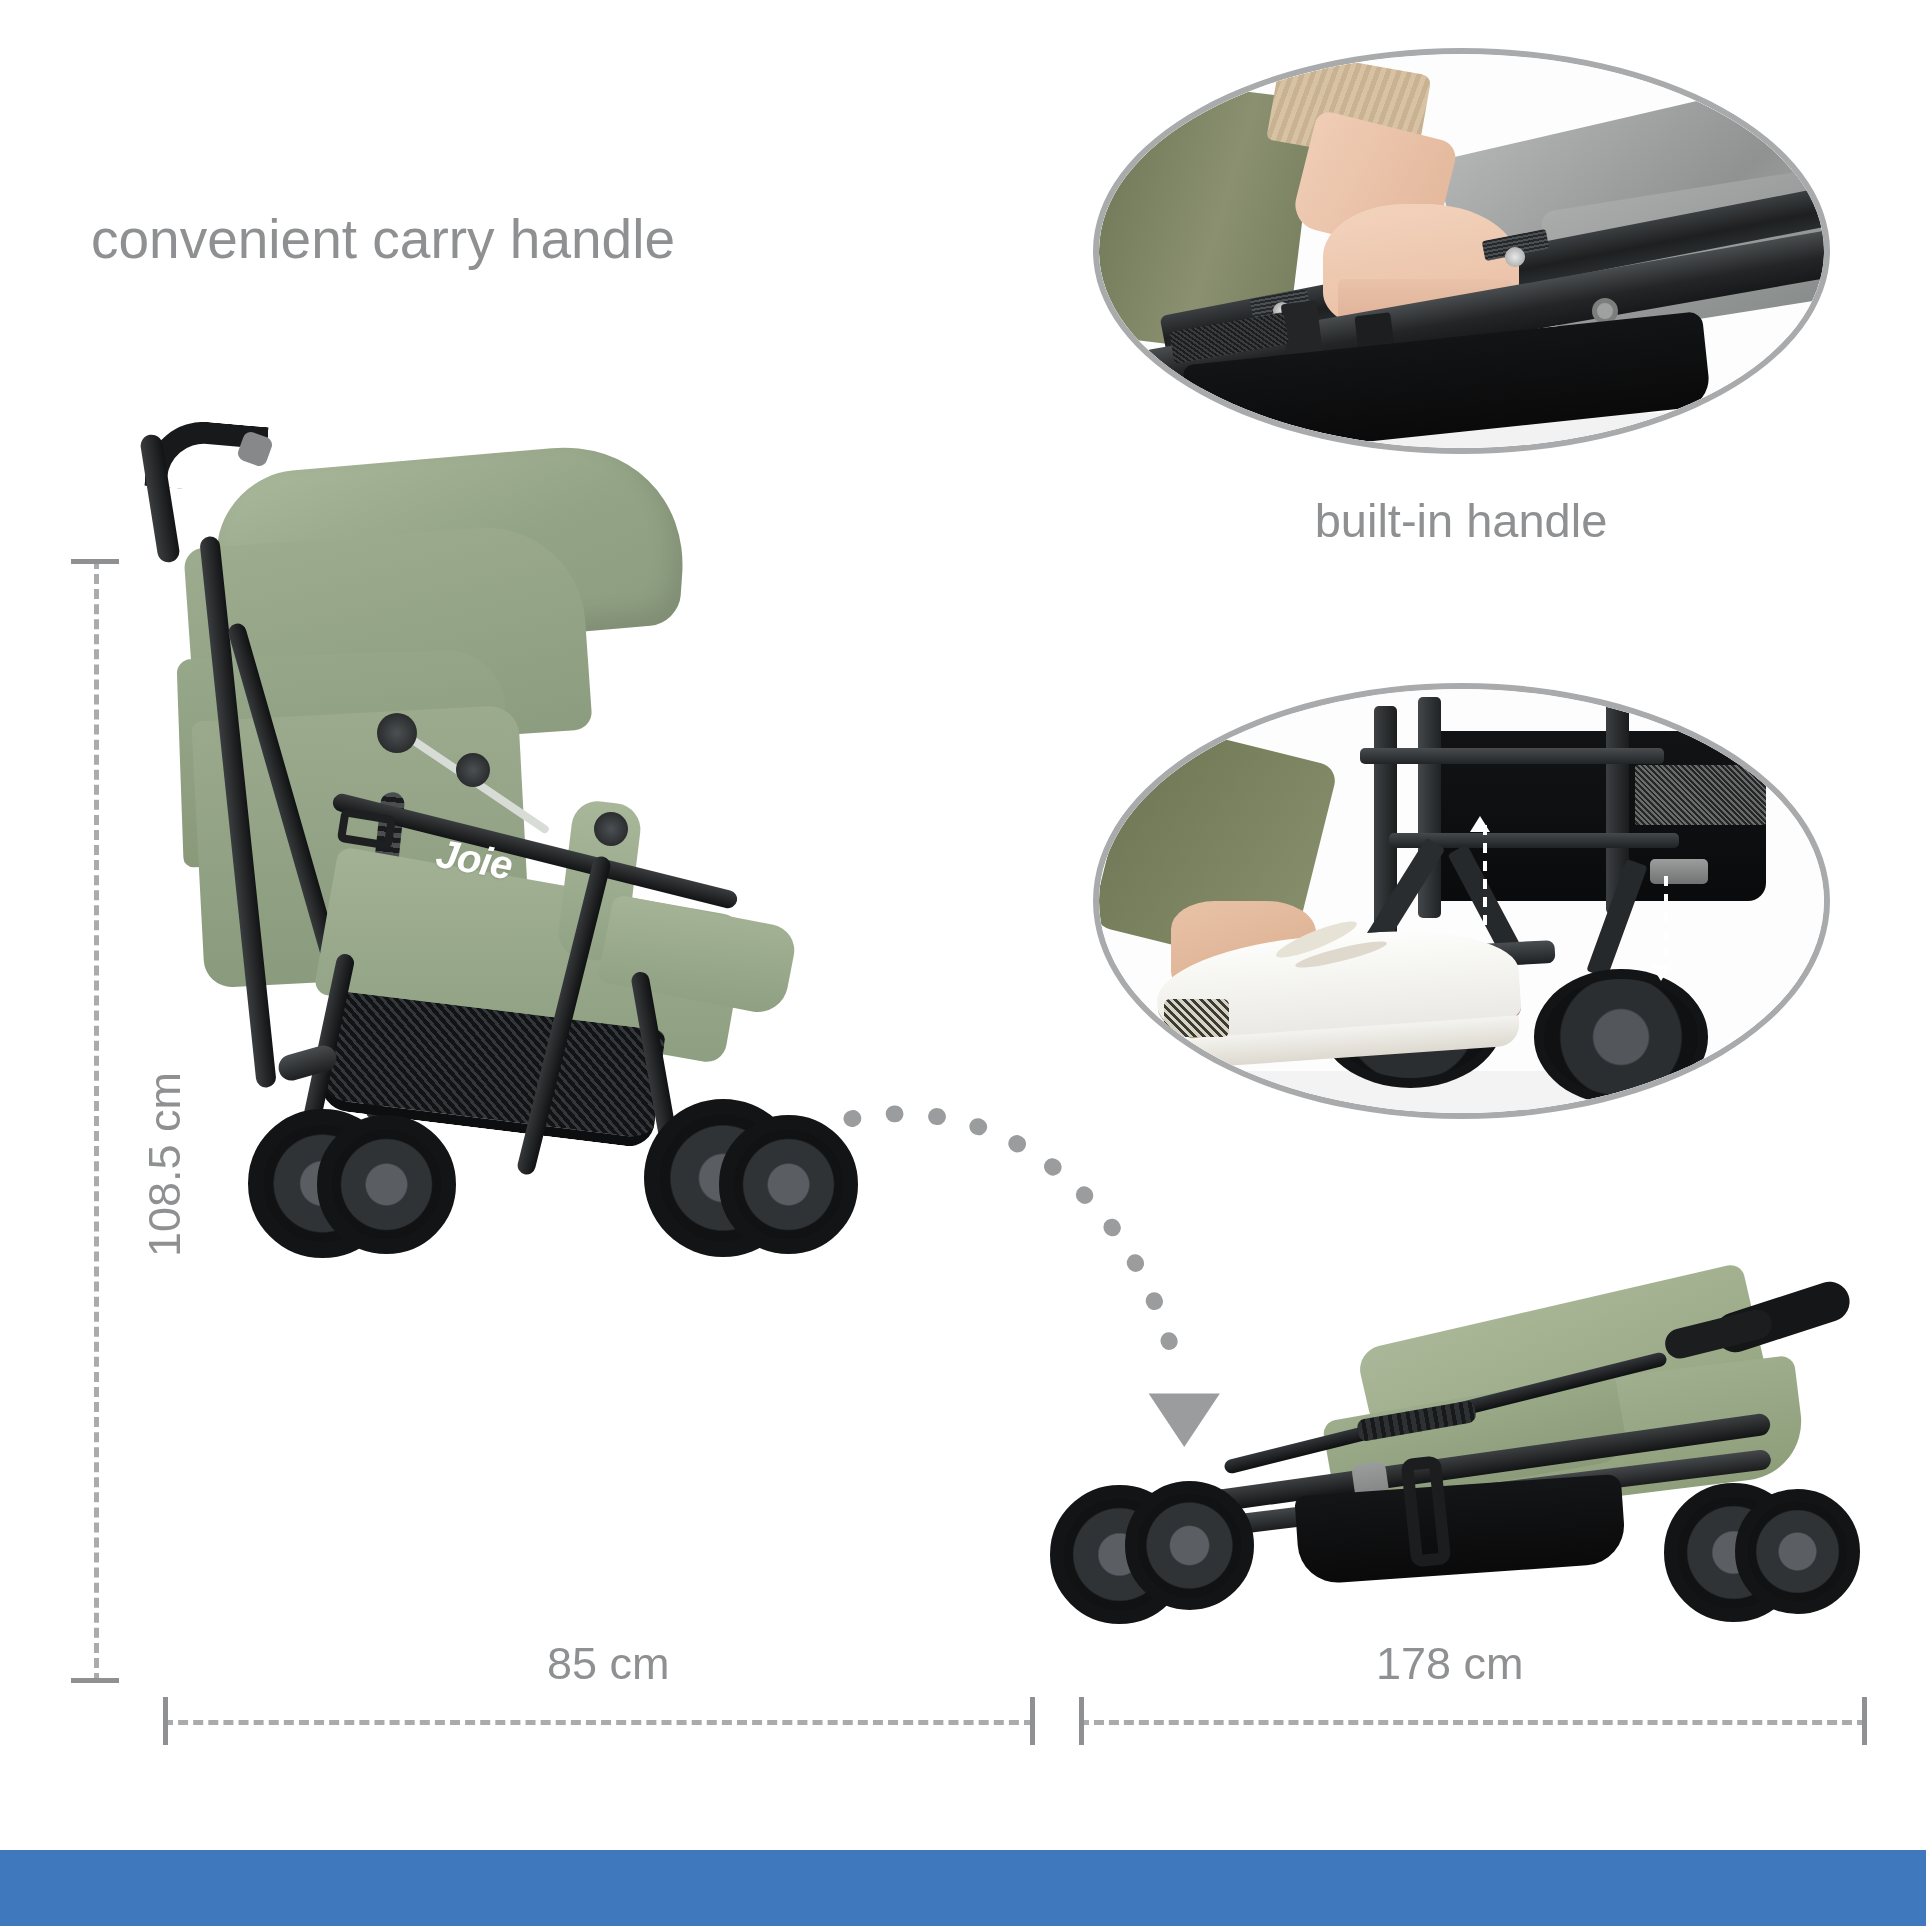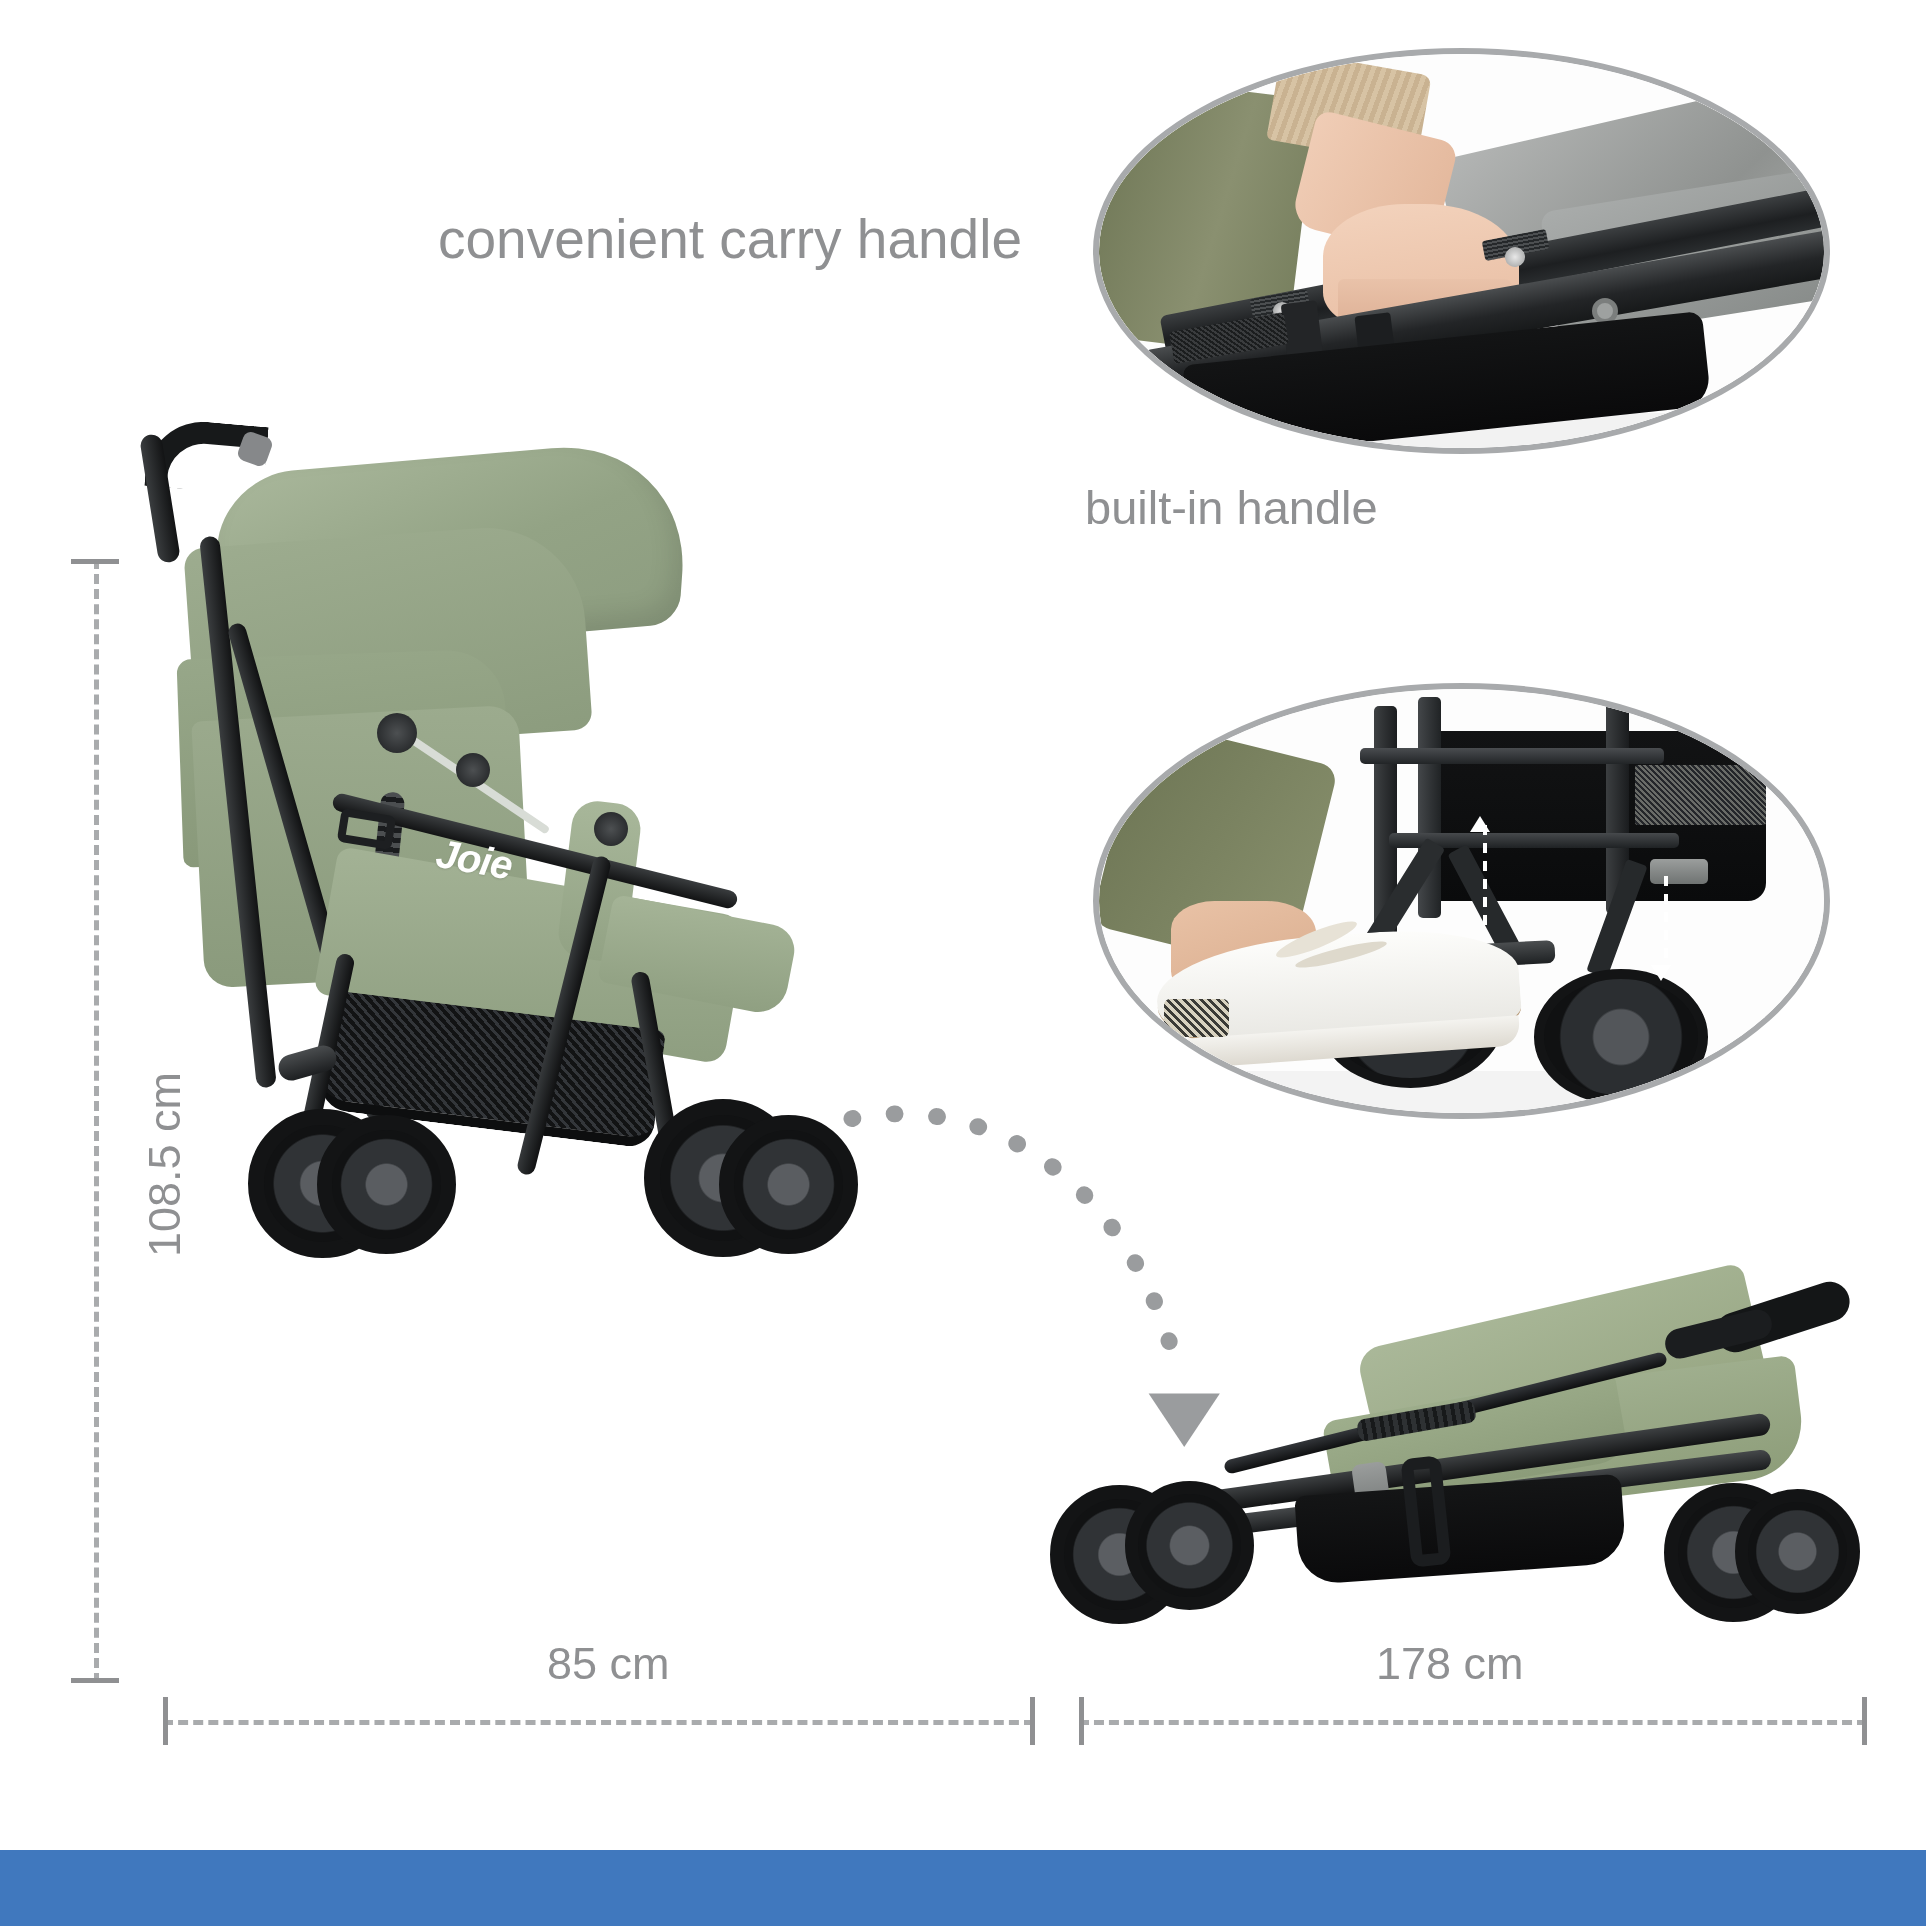--- a/index.html
+++ b/index.html
@@ -13,34 +13,34 @@
   #stage { position:absolute; inset:0; width:1927px; height:1927px; }
 
   
   .headline-block { position:absolute; left:91px; top:198px; width:1010px; }
   .headline {
     font-size:59px; font-weight:bold; letter-spacing:-0.5px;
     color:#F0A525; line-height:1.05; white-space:nowrap;
   }
   .subhead {
     font-size:55px; font-weight:400; color:#8F9092;
-    line-height:1.15; margin-top:10px; text-align:right;
+    line-height:1.15; margin-top:10px; text-align:left;
     width:931px; white-space:nowrap;
   }
 
   
   .callout { position:absolute; }
   .circle-photo {
     border-radius:50%; overflow:hidden; position:relative;
     border:6px solid #A8AAAC; background:#ffffff;
   }
   .circle-inner { position:absolute; inset:0; border-radius:50%; overflow:hidden; }
   .callout-label {
-    text-align:left; color:#8F9092; font-size:47px;
-    font-weight:400; margin-top:26px; white-space:nowrap;
+    text-align:center; color:#8F9092; font-size:47px;
+    font-weight:400; margin-top:39px; white-space:nowrap;
   }
 
   
   .pz { position:absolute; }
 
   
   .c1-bg { inset:0; background:#fdfdfd; }
   .c1-trouser {
     left:-2%; top:8%; width:30%; height:66%;
     background:linear-gradient(100deg,#6d7554,#8a9070 60%,#777f5e);

